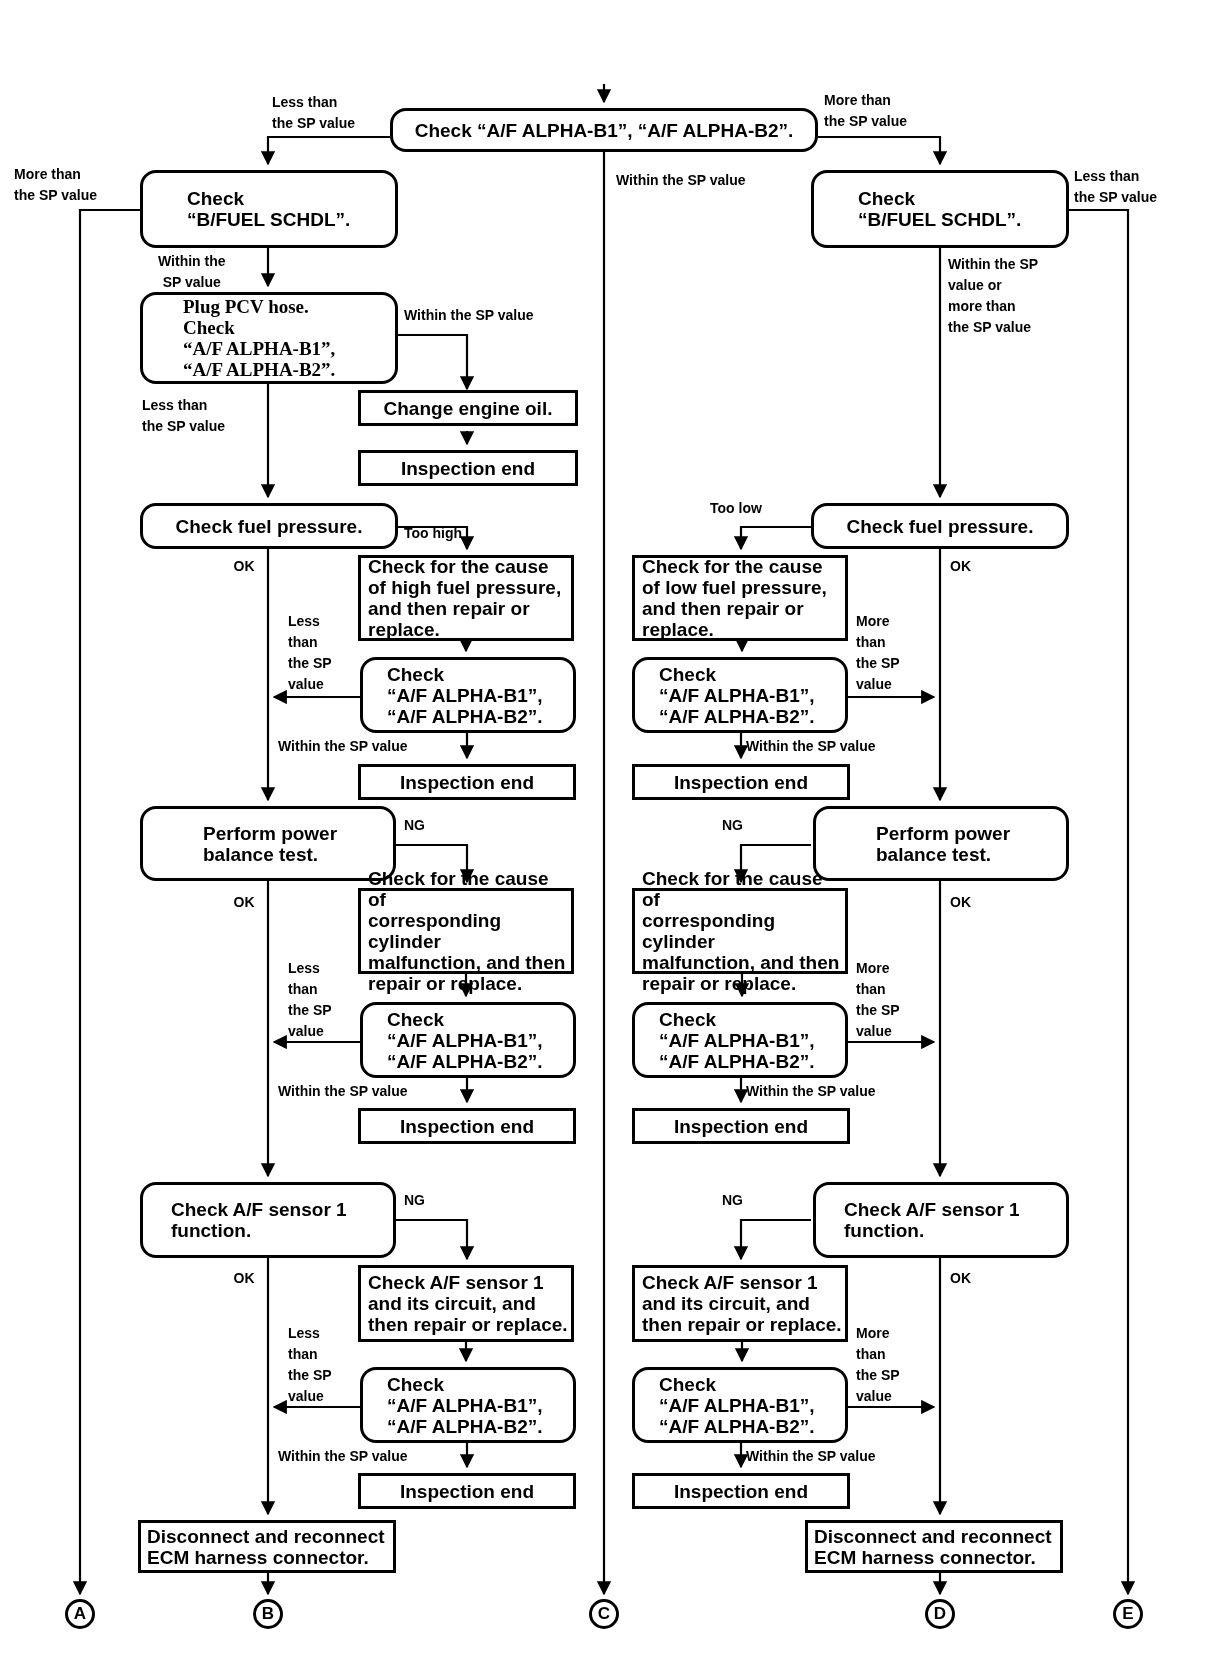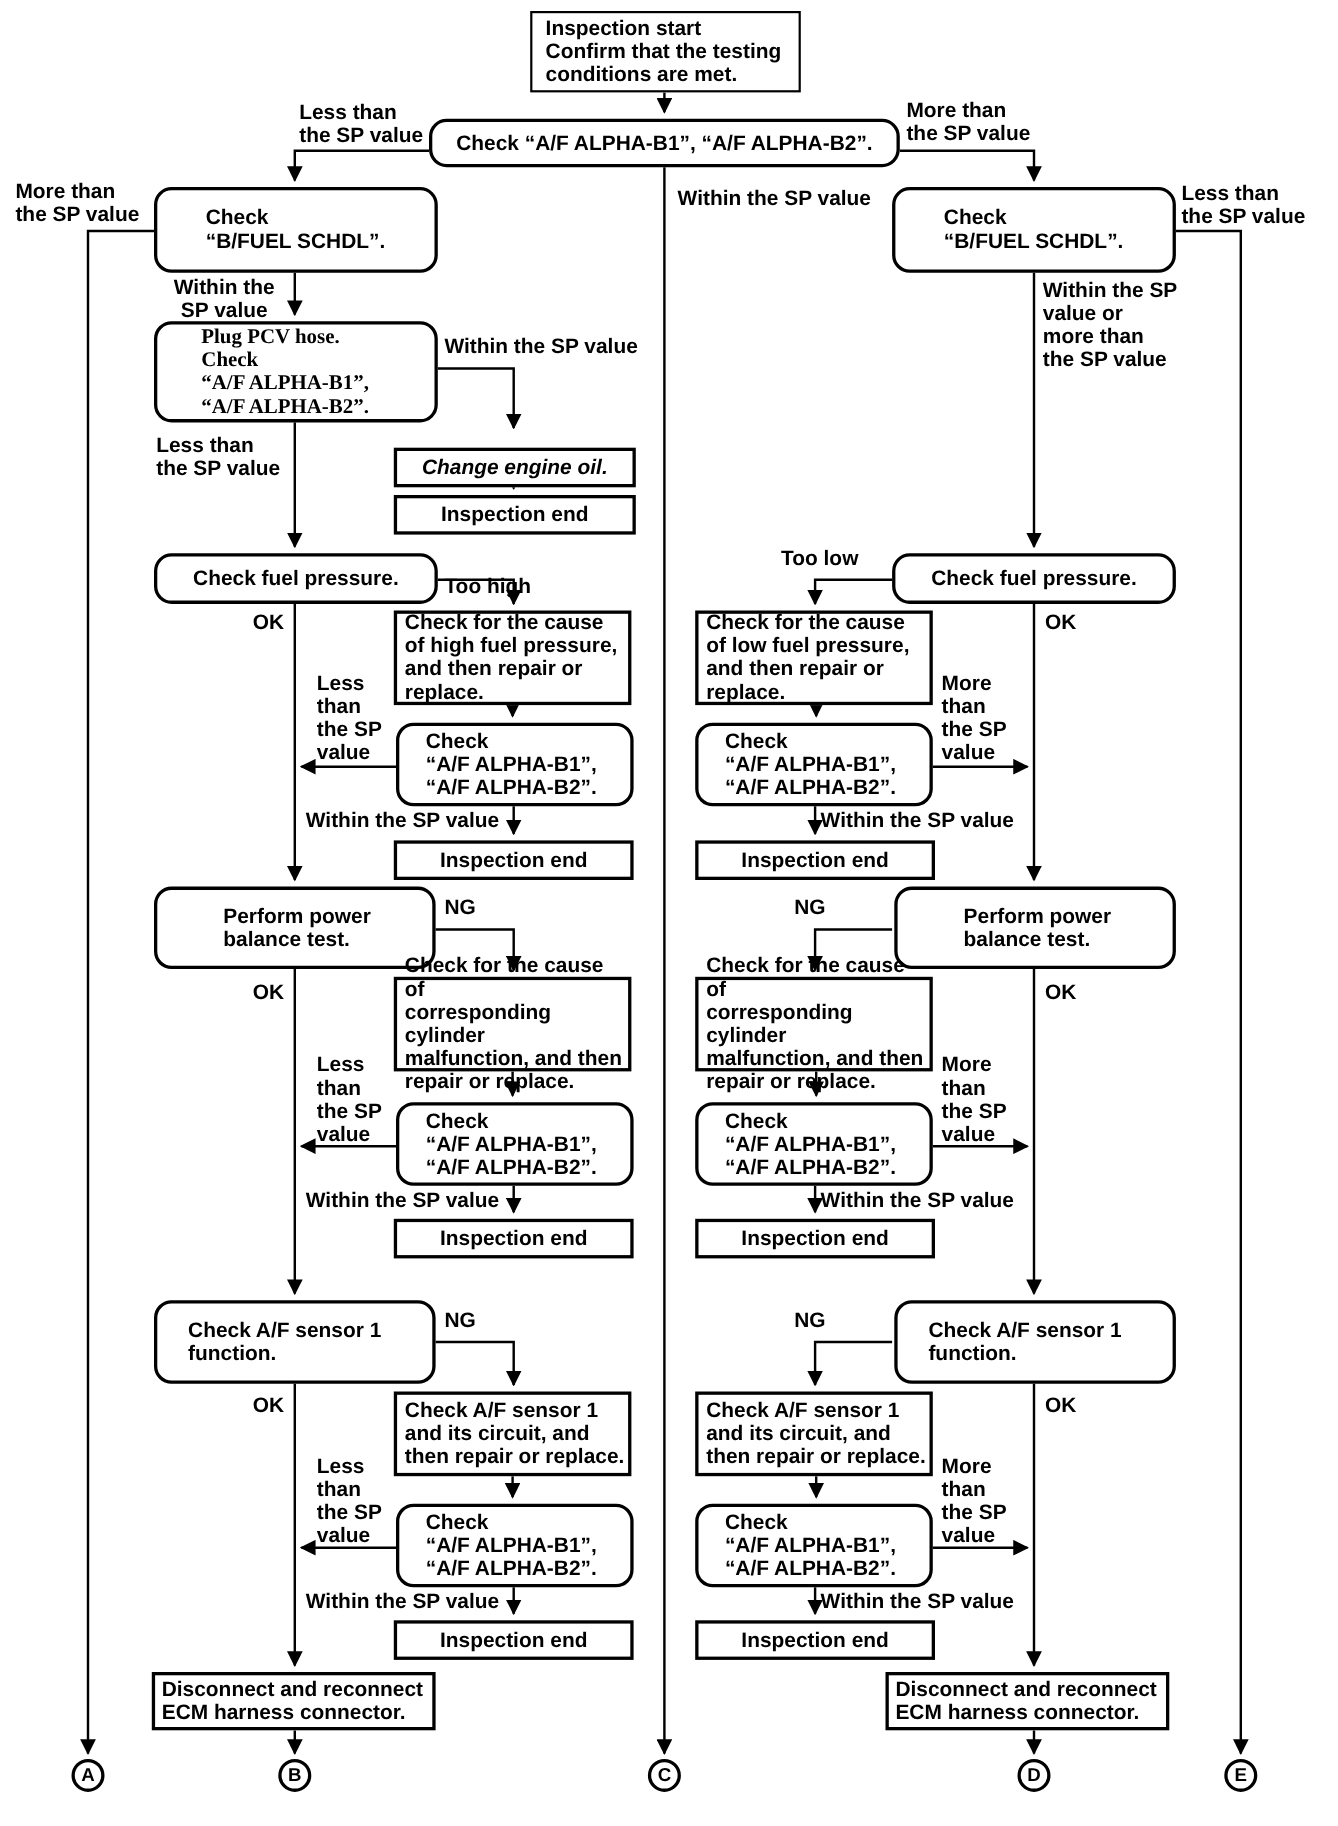--- a/index.html
+++ b/index.html
@@ -10,21 +10,21 @@
   #wires{position:absolute;left:0;top:0;width:1216px;height:1660px;}
   .box{
     position:absolute;box-sizing:border-box;background:#fff;border:3px solid #000;
     font-size:19px;font-weight:700;line-height:21px;white-space:pre-line;
     display:flex;flex-direction:column;justify-content:center;text-align:left;
   }
   .rounded{border-radius:16px;}
   .thin{border-width:2.5px;}
   .center{align-items:center;text-align:center;}
   .lbl{
-    position:absolute;font-size:19px;font-weight:700;line-height:21px;
+    position:absolute;font-size:14px;font-weight:700;line-height:21px;
     white-space:pre-line;color:#000;
   }
   .r{text-align:left;}
   .circle{
     position:absolute;width:30px;height:30px;border:3px solid #000;border-radius:50%;
     box-sizing:border-box;display:flex;align-items:center;justify-content:center;
     font-size:17px;font-weight:700;background:#fff;
   }
 </style>
 </head>
@@ -78,23 +78,20 @@
       <path d="M940 881 L940 1176" marker-end="url(#arr)"></path>
       <path d="M811 1220 L741 1220 L741 1259" marker-end="url(#arr)"></path>
       <path d="M742 1342 L742 1361" marker-end="url(#arr)"></path>
       <path d="M848 1407 L934 1407" marker-end="url(#arr)"></path>
       <path d="M741 1443 L741 1467" marker-end="url(#arr)"></path>
       <path d="M940 1258 L940 1514" marker-end="url(#arr)"></path>
       <path d="M940 1573 L940 1594" marker-end="url(#arr)"></path>
     </g>
   </svg>
 
-  <div class="box thin" style="left:482px;top:10px;width:246px;height:74px;padding-left:12px;">Inspection start
-Confirm that the testing
-conditions are met.</div>
   <div class="box rounded center" style="left:390px;top:108px;width:428px;height:44px;">Check “A/F ALPHA-B1”, “A/F ALPHA-B2”.</div>
 
   <div class="lbl" style="left:272px;top:92px;">Less than
 the SP value</div>
   <div class="lbl" style="left:824px;top:90px;">More than
 the SP value</div>
   <div class="lbl" style="left:616px;top:170px;">Within the SP value</div>
   <div class="lbl" style="left:14px;top:164px;">More than
 the SP value</div>
   <div class="lbl" style="left:1074px;top:166px;">Less than
@@ -110,21 +107,21 @@
   <div class="lbl" style="left:948px;top:254px;">Within the SP
 value or
 more than
 the SP value</div>
 
   <div class="box rounded" style="left:140px;top:292px;width:258px;height:92px;padding-left:40px;font-family:Liberation Serif, serif;">Plug PCV hose.
 Check
 “A/F ALPHA-B1”,
 “A/F ALPHA-B2”.</div>
   <div class="lbl" style="left:404px;top:305px;">Within the SP value</div>
-  <div class="box center" style="left:358px;top:407px;width:220px;height:36px;font-style:italic;">Change engine oil.</div>
+  <div class="box center" style="left:358px;top:390px;width:220px;height:36px;">Change engine oil.</div>
   <div class="box center" style="left:358px;top:450px;width:220px;height:36px;">Inspection end</div>
   <div class="lbl" style="left:142px;top:395px;">Less than
 the SP value</div>
 
   <div class="box rounded center" style="left:140px;top:503px;width:258px;height:46px;">Check fuel pressure.</div>
   <div class="box rounded center" style="left:811px;top:503px;width:258px;height:46px;">Check fuel pressure.</div>
   <div class="lbl" style="left:404px;top:523px;">Too high</div>
   <div class="lbl r" style="left:710px;top:498px;width:95px;">Too low</div>
   <div class="lbl" style="left:222px;top:556px;width:44px;text-align:center;">OK</div>
   <div class="lbl" style="left:950px;top:556px;">OK</div>

